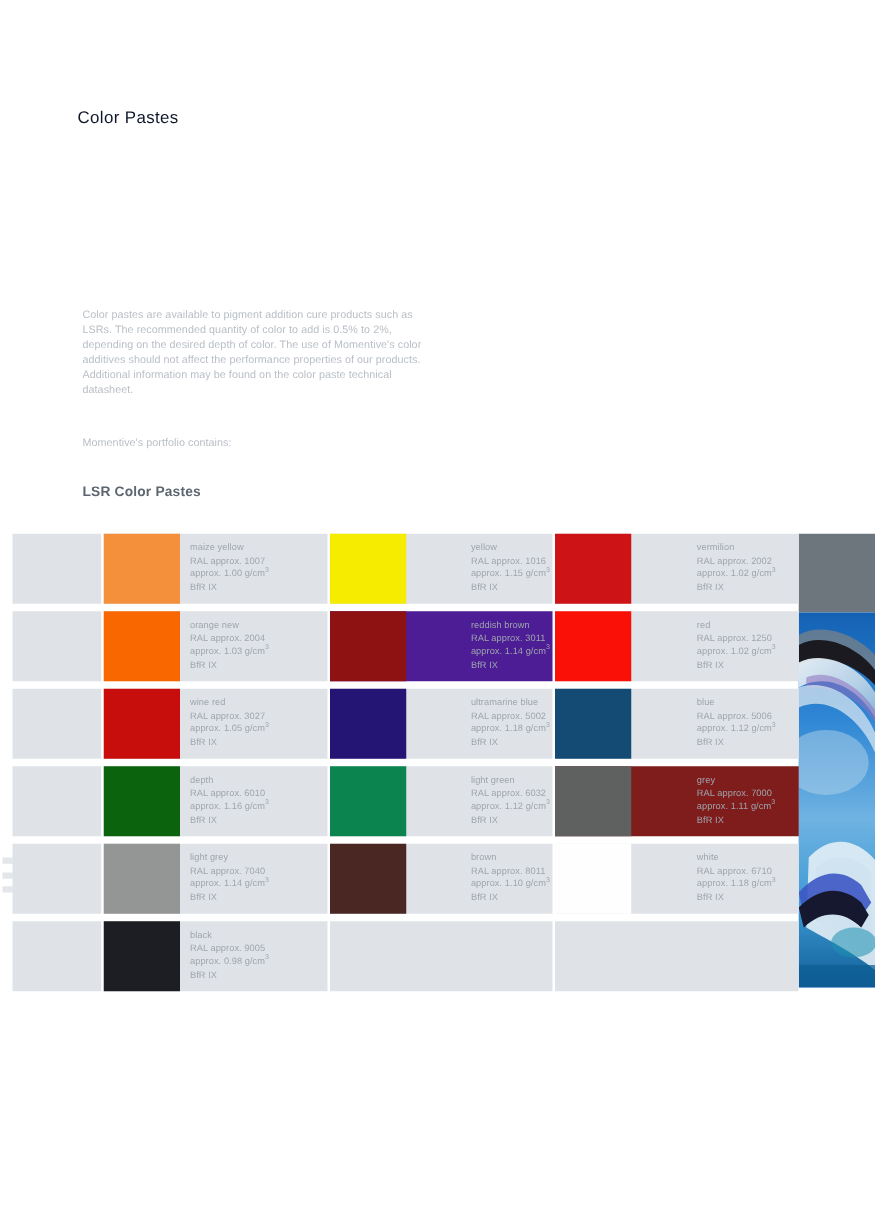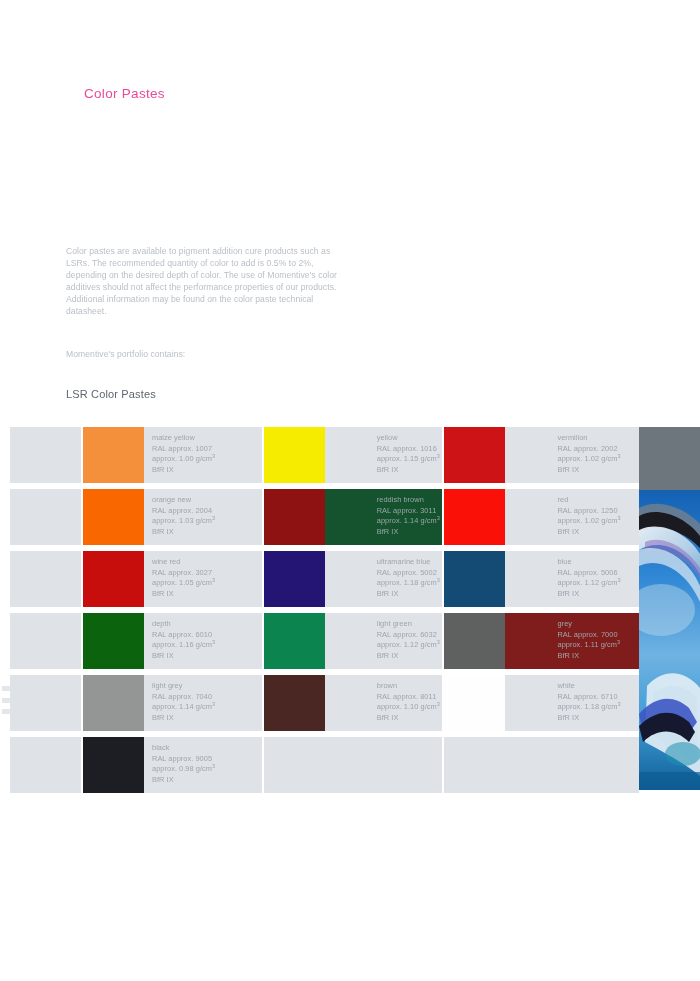--- a/index.html
+++ b/index.html
@@ -13,24 +13,24 @@
   #page {
     position: relative;
     width: 700px;
     height: 981px;
     background: #ffffff;
   }
 
   
   #page-title {
     position: absolute;
-    left: 84px; top: 86px;
+    left: 62px; top: 86px;
     font-size: 13.5px;
     letter-spacing: 0.3px;
-    color: #ec4899;
+    color: #0f172a;
     font-weight: 400;
   }
   #intro-paragraph {
     position: absolute;
     left: 66px; top: 245px;
     width: 286px;
     font-size: 8.6px;
     line-height: 12.1px;
     color: #b9bfc6;
     letter-spacing: 0.05px;
@@ -40,21 +40,21 @@
     left: 66px; top: 348px;
     font-size: 8.6px;
     line-height: 12px;
     color: #b9bfc6;
     letter-spacing: 0.05px;
   }
   #section-title {
     position: absolute;
     left: 66px; top: 388px;
     font-size: 11px;
-    font-weight: normal;
+    font-weight: bold;
     color: #5d6670;
     letter-spacing: 0.15px;
   }
 
   
   #right-grey-block {
     position: absolute;
     left: 639px; top: 427px;
     width: 61px; height: 63px;
     background: #6d767c;
@@ -223,21 +223,21 @@
         <div class="row-lead" style="background: rgb(223, 227, 231);"></div>
         <div class="color-cell c1" style="background: rgb(223, 227, 231);">
           <div class="swatch" style="background: rgb(249, 104, 0);"></div>
           <div class="cell-text">
             <span class="name">orange new</span>
             <span class="ral">RAL approx. 2004</span>
             <span class="dens">approx. 1.03 g/cm<sup>3</sup></span>
             <span class="bfr">BfR IX</span>
           </div>
         </div>
-        <div class="color-cell c2" style="background: #14532d;">
+        <div class="color-cell c2" style="background: #4c1d95;">
           <div class="swatch" style="background: rgb(142, 18, 18);"></div>
           <div class="cell-text">
             <span class="name">reddish brown</span>
             <span class="ral">RAL approx. 3011</span>
             <span class="dens">approx. 1.14 g/cm<sup>3</sup></span>
             <span class="bfr">BfR IX</span>
           </div>
         </div>
         <div class="color-cell c3" style="background: rgb(223, 227, 231);">
           <div class="swatch" style="background: rgb(250, 16, 6);"></div>

